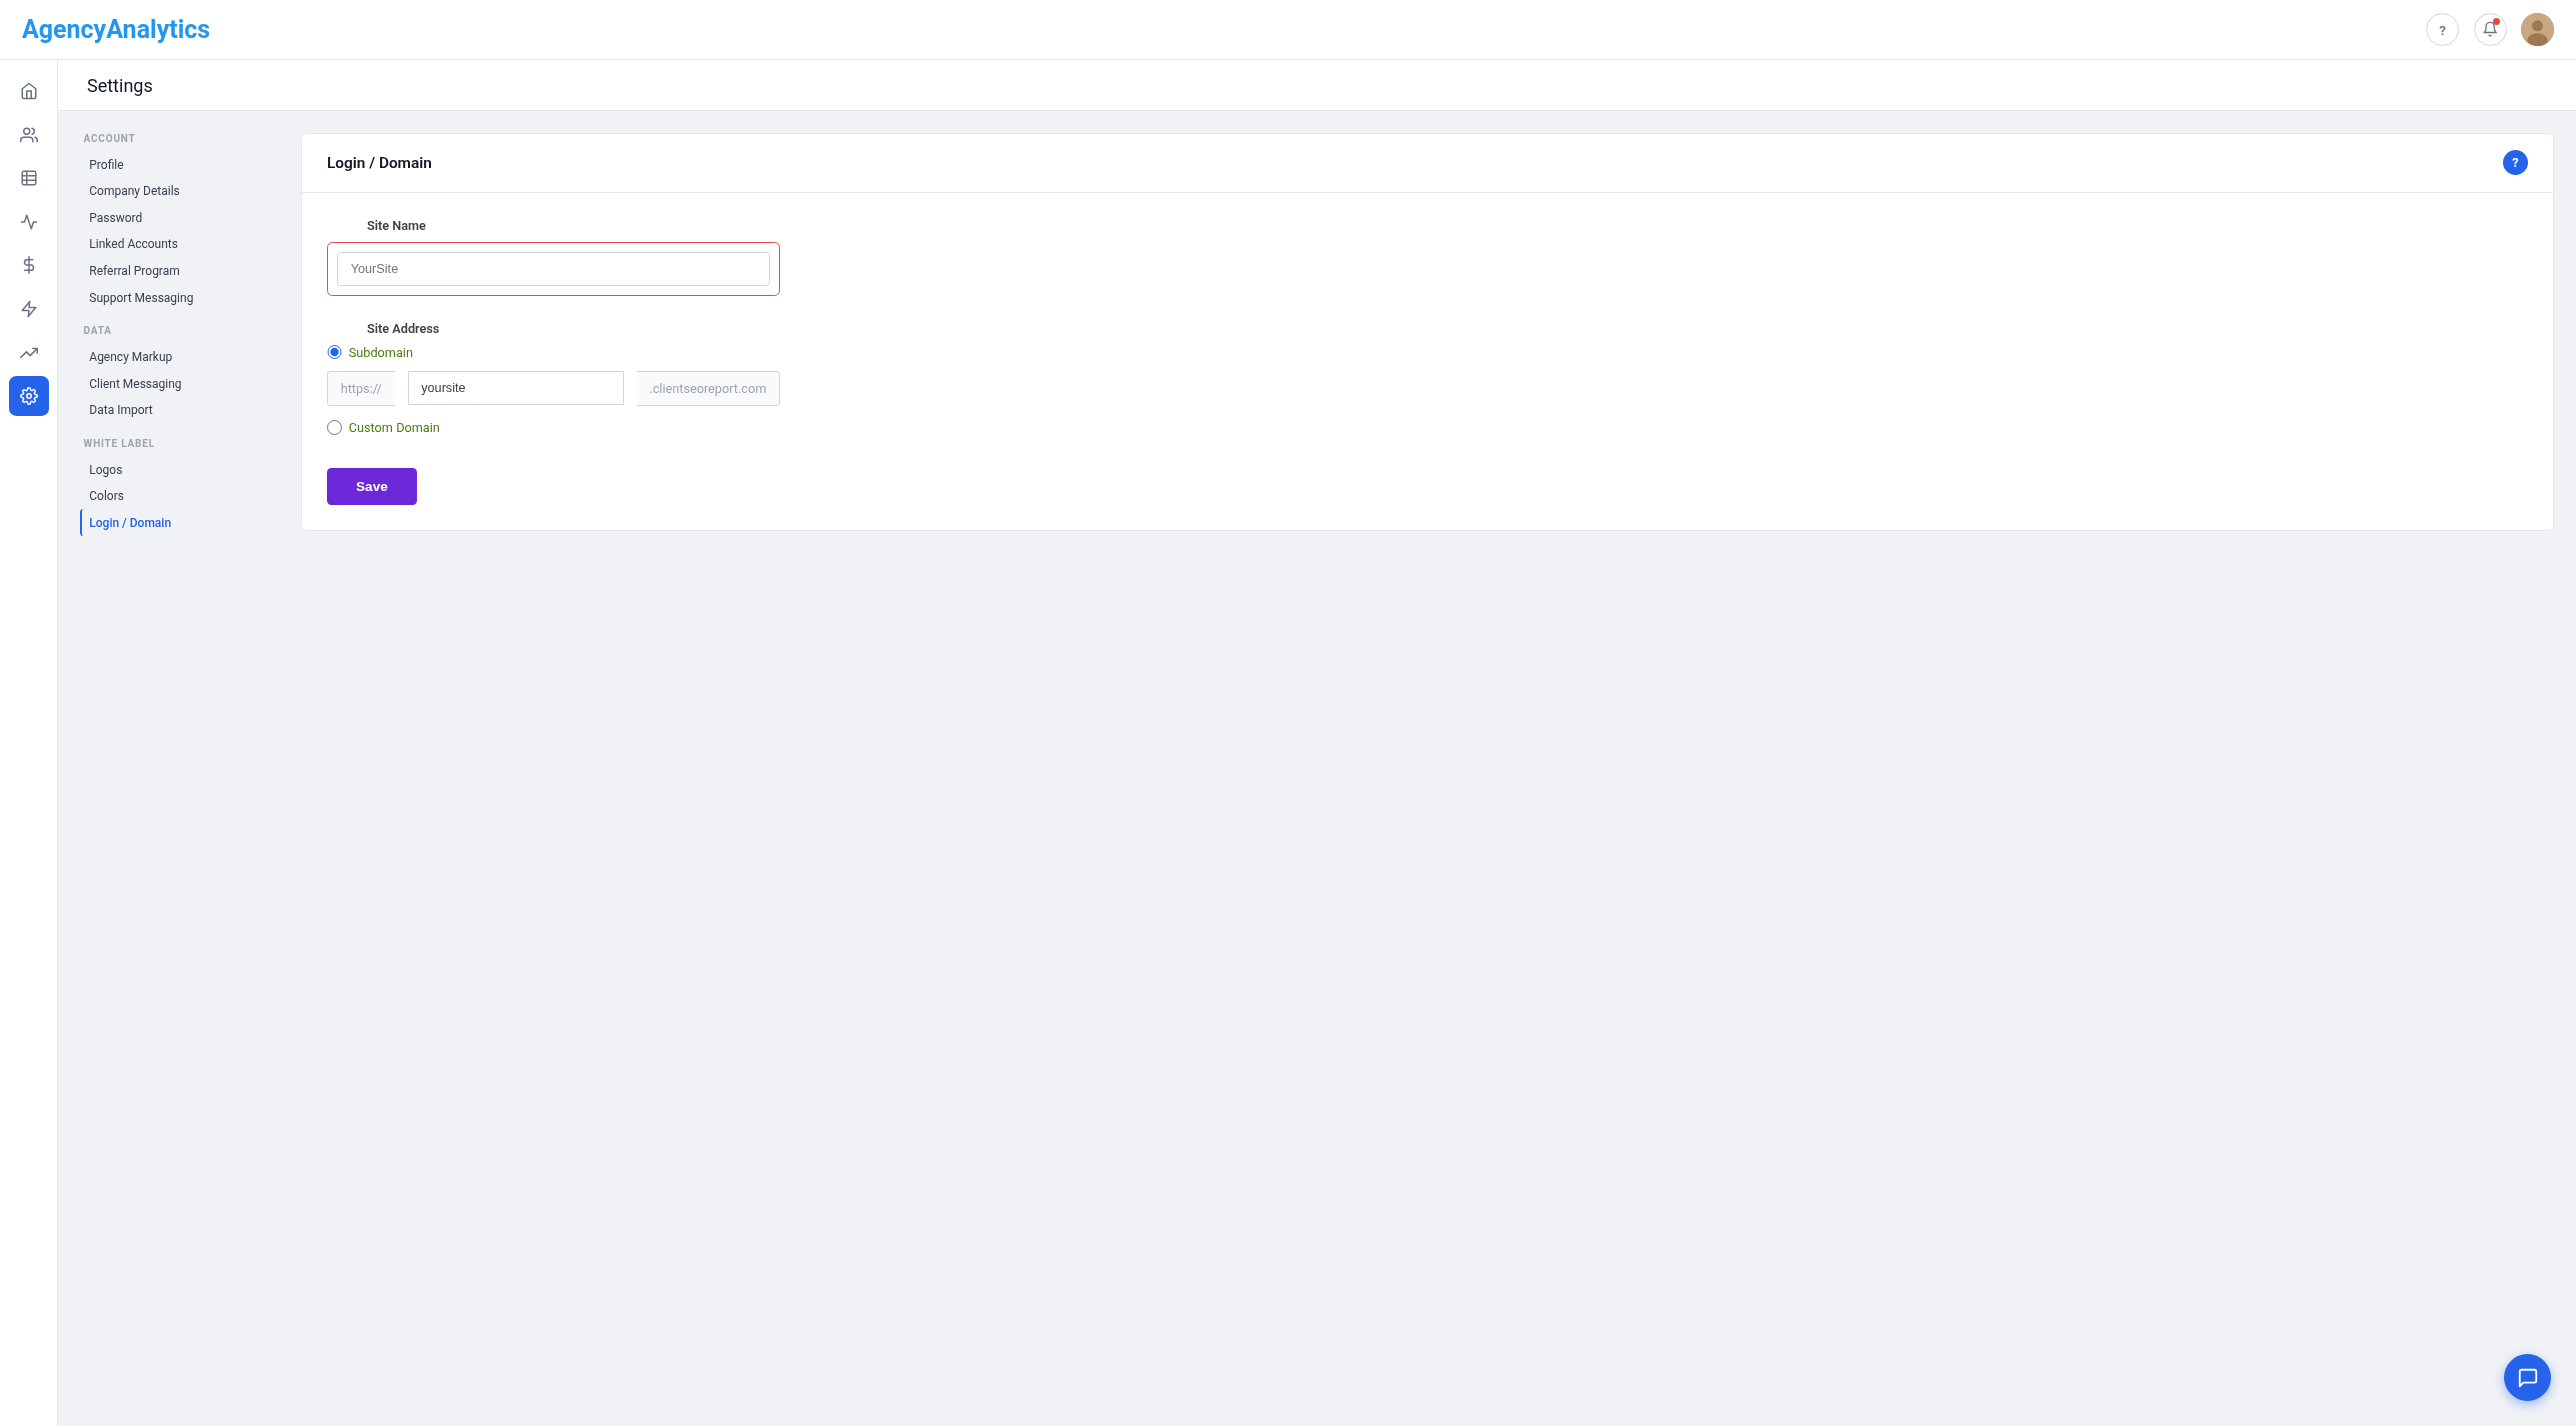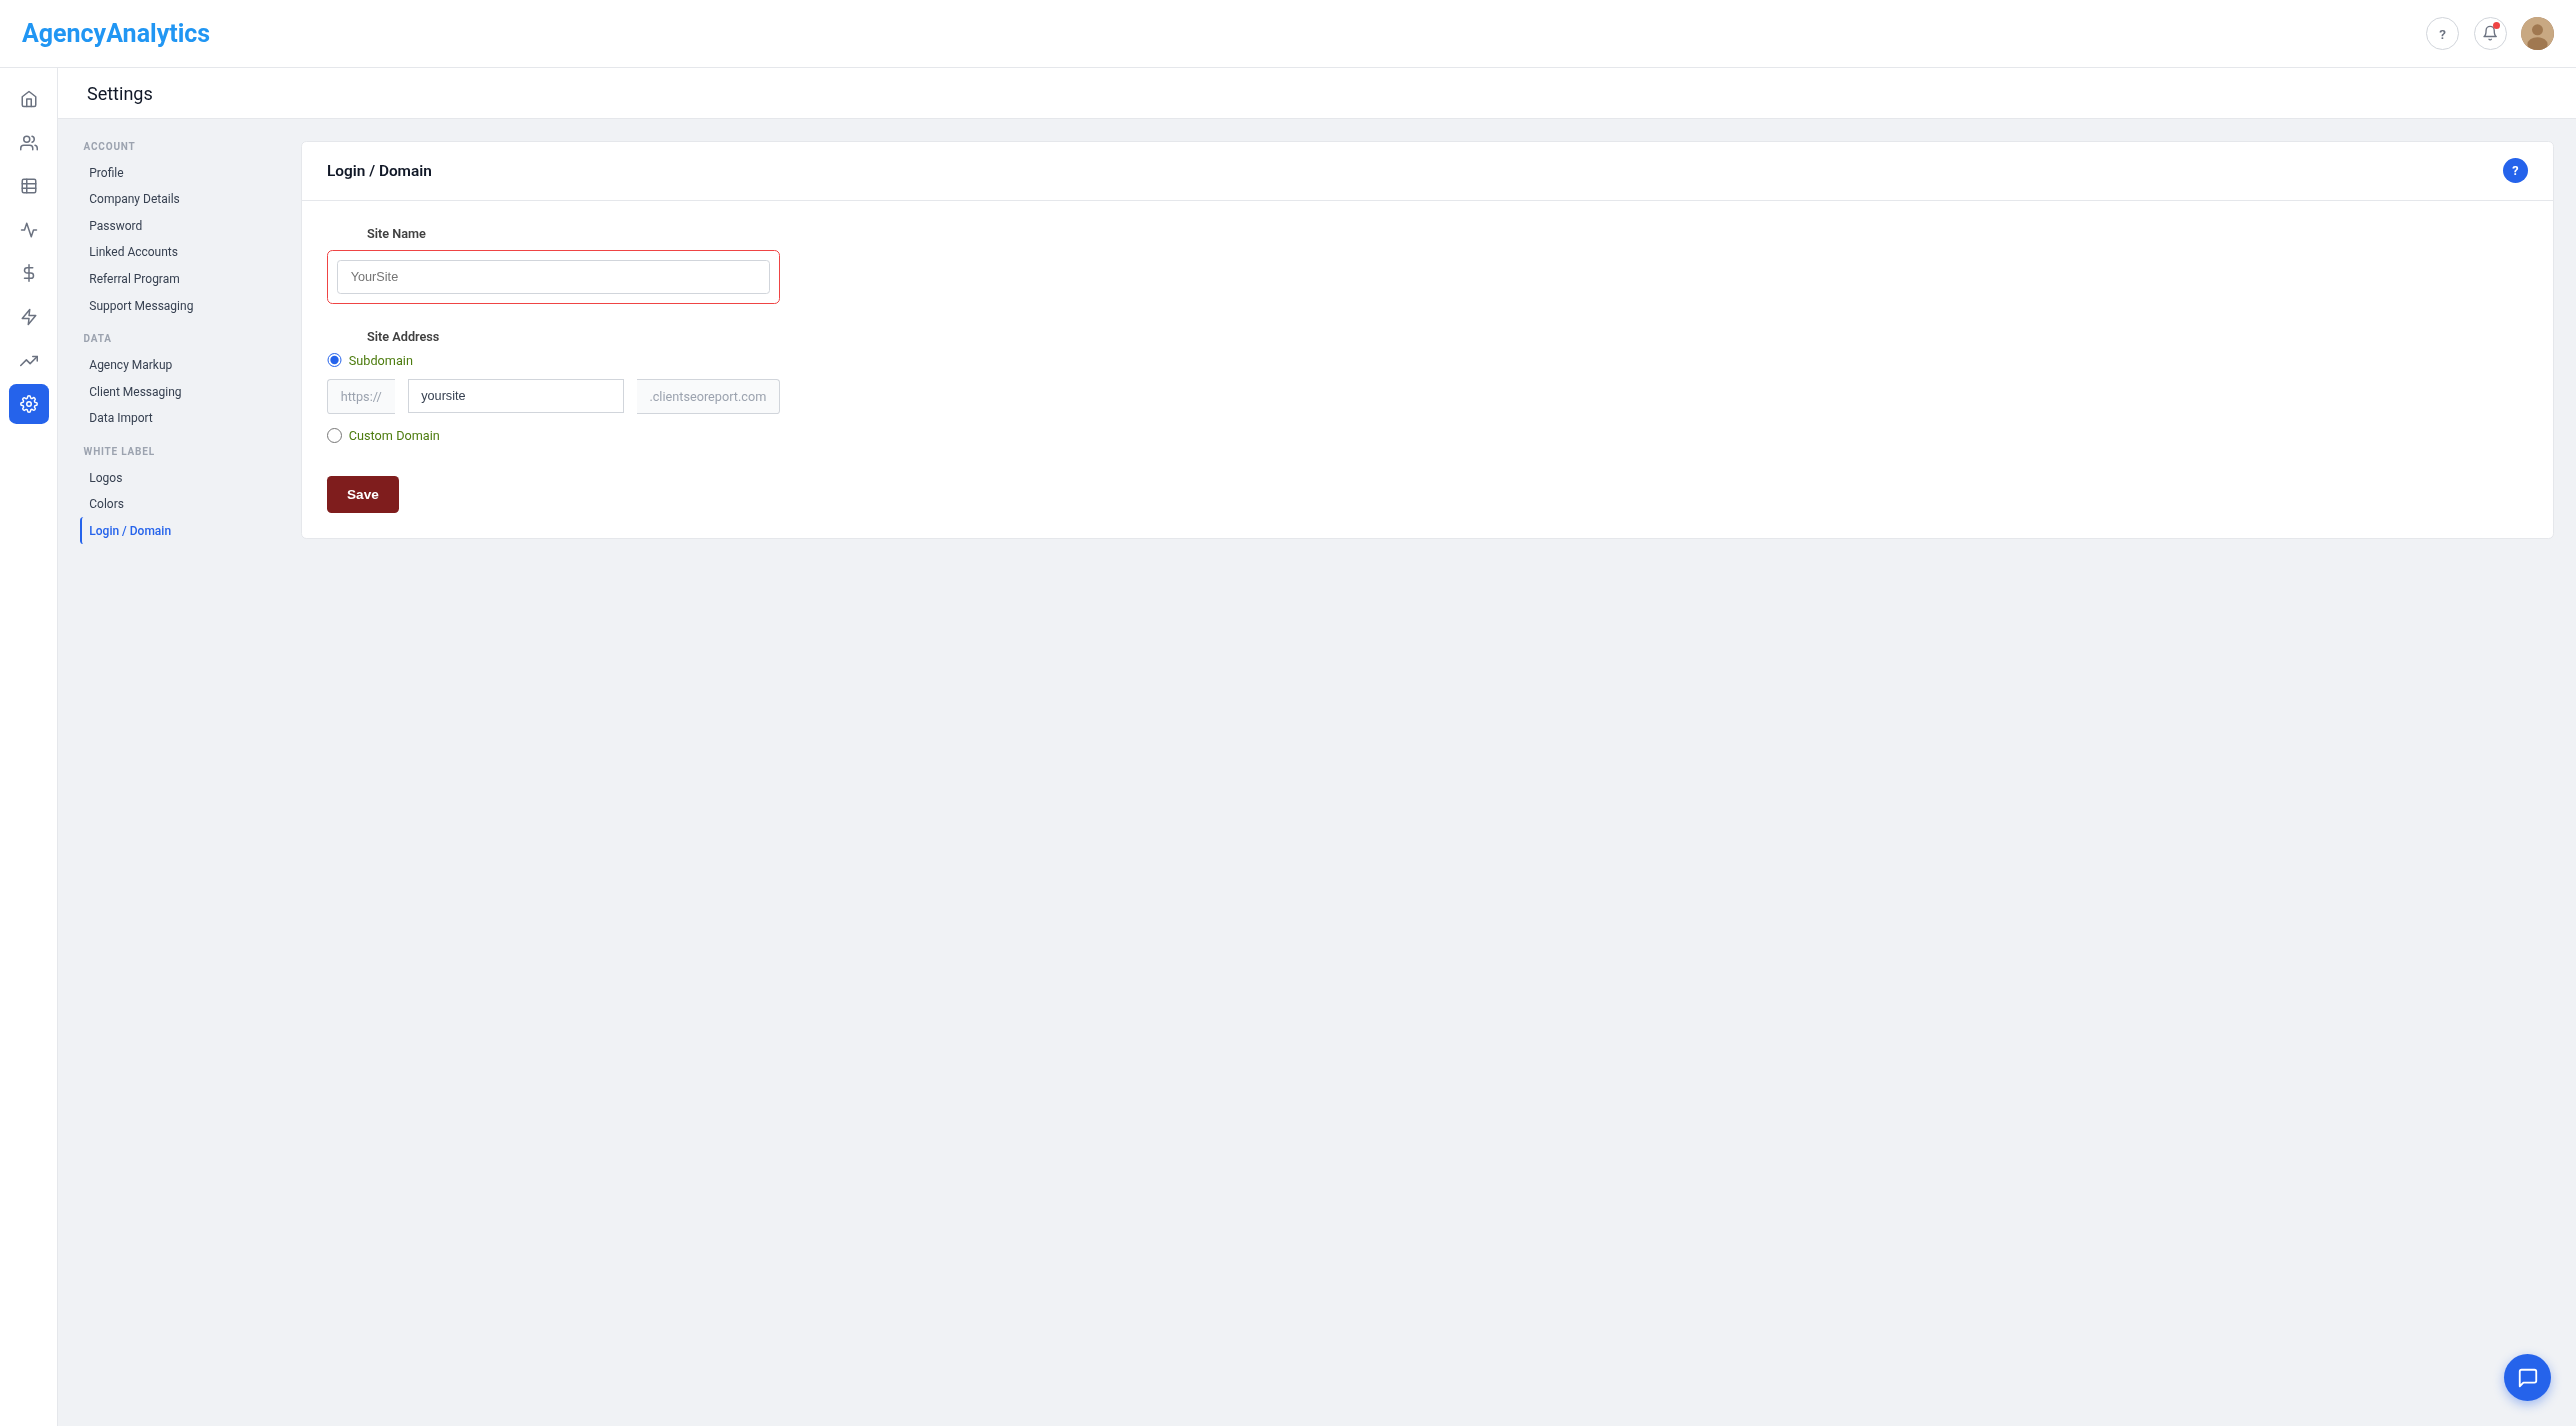--- a/index.html
+++ b/index.html
@@ -1,20 +1,20 @@
 <!DOCTYPE html>
 <html style="font-size:14.5px"><head>
   <meta charset="utf-8">
   <style>
     * { box-sizing: border-box; margin: 0; padding: 0; }
     body { font-family: -apple-system, BlinkMacSystemFont, 'Segoe UI', Roboto, sans-serif; background: #f0f2f5; display: flex; flex-direction: column; height: 100vh; overflow: hidden; }
 
     
     .top-header {
-      height: 68px;
+      height: 60px;
       background: #fff;
       border-bottom: 0.9px solid #e5e7eb;
       display: flex;
       align-items: center;
       padding: 0 22px;
       justify-content: space-between;
       flex-shrink: 0;
       z-index: 10;
     }
     .logo {
@@ -265,24 +265,24 @@
       padding: 9px 12.7px;
       background: #f9fafb;
       border: 0.9px solid #d1d5db;
       border-left: none;
       border-radius: 0 3.6px 3.6px 0;
       font-size: 12.7px;
       color: #9ca3af;
     }
 
     .save-btn {
-      background: #7f1d1d;
+      background: #6d28d9;
       color: #fff;
       border: none;
-      padding: 11px 20px;
+      padding: 11px 29px;
       border-radius: 4.5px;
       font-size: 13.6px;
       font-weight: 600;
       cursor: pointer;
       margin-top: 14.5px;
     }
 
     
     .chat-bubble {
       position: fixed;

